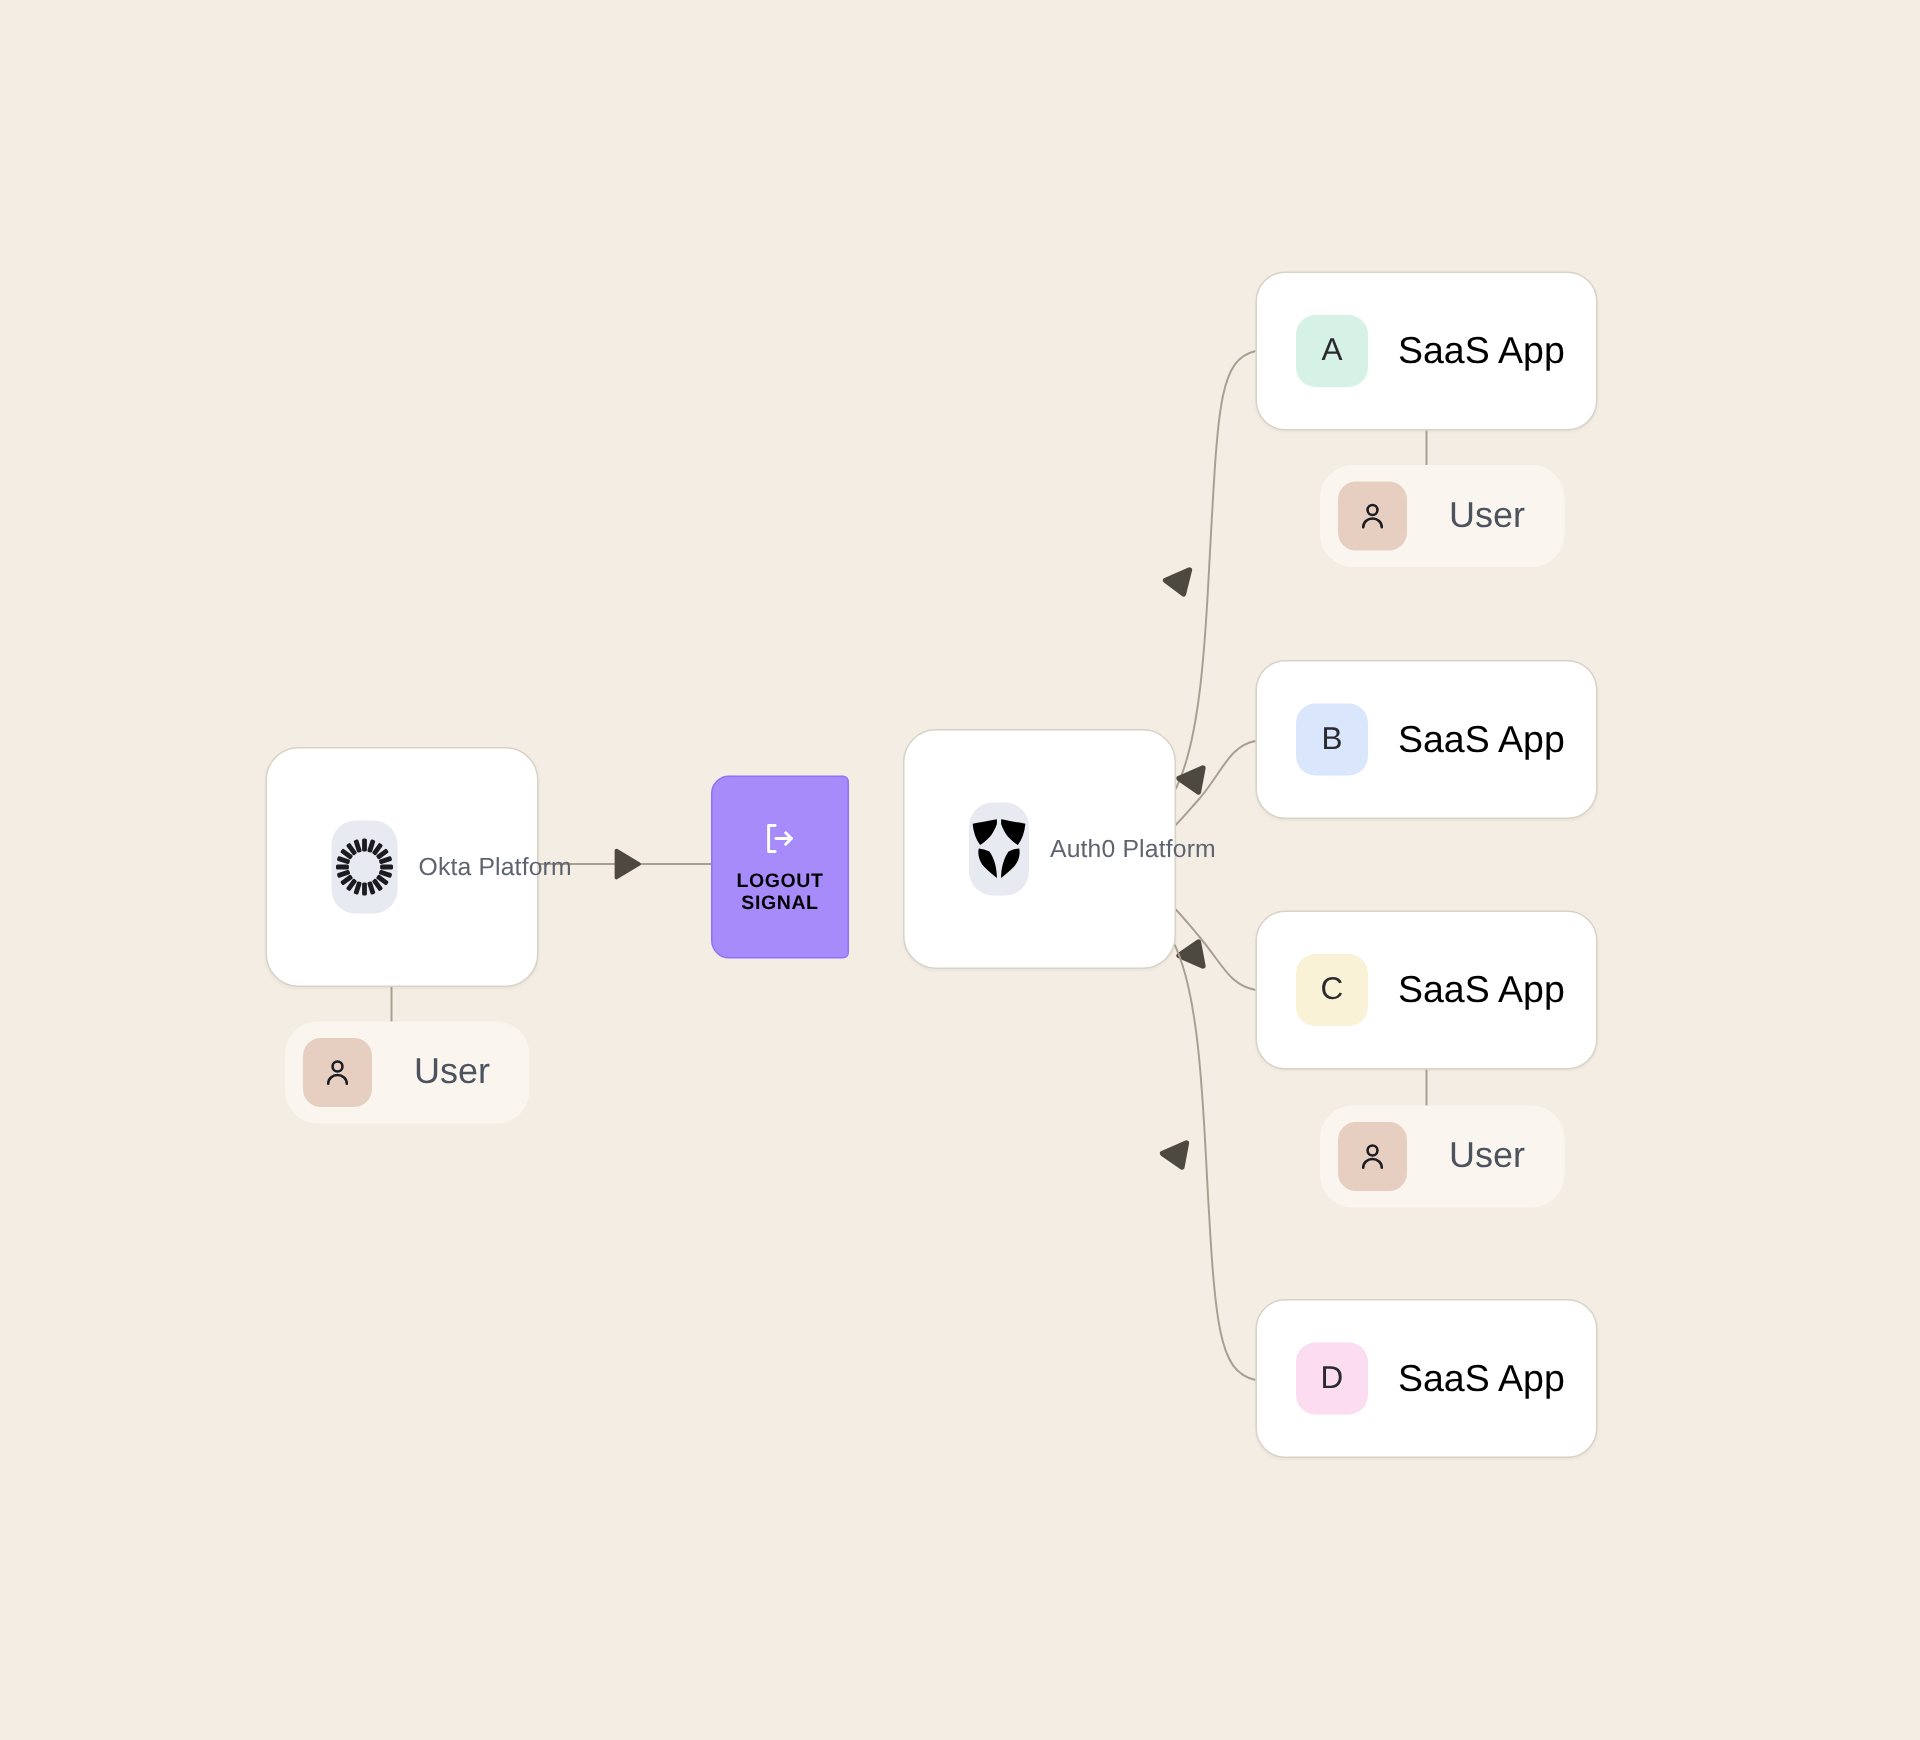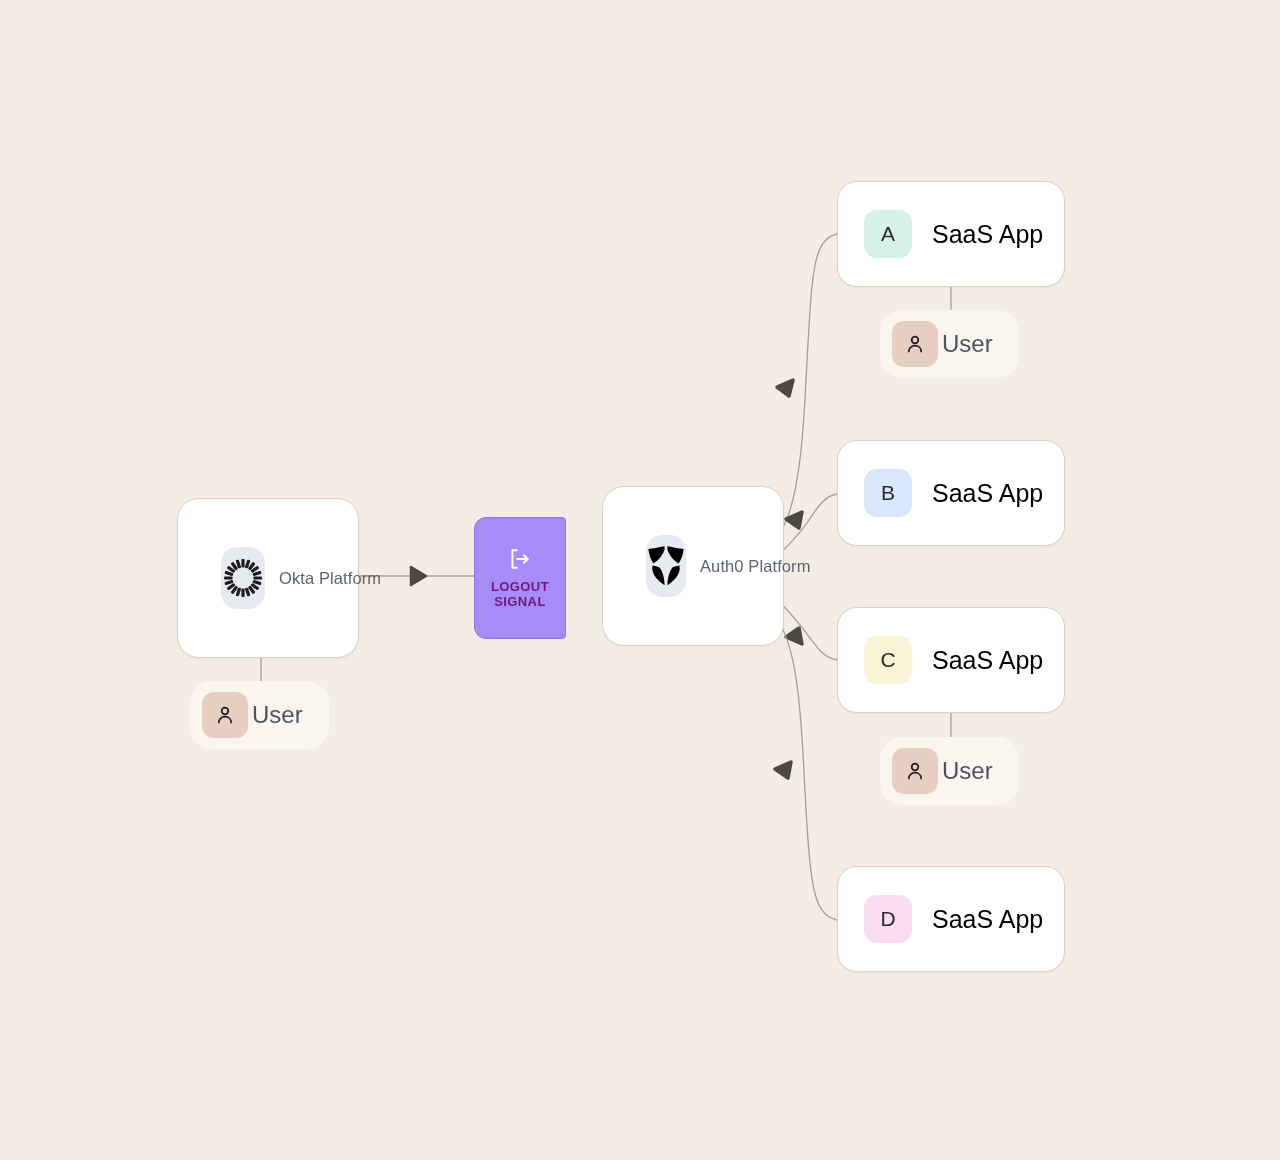--- a/index.html
+++ b/index.html
@@ -96,21 +96,21 @@
   .user-pill {
     position: absolute;
     box-sizing: border-box;
     height: 68px;
     border-radius: 22px;
     background: #faf6ef;
     display: flex;
     align-items: center;
     padding-left: 12px;
     padding-right: 26px;
-    gap: 4px;
+    gap: 28px;
   }
   .user-avatar {
     width: 46px;
     height: 46px;
     border-radius: 12px;
     background: #e6cfc0;
     display: flex;
     align-items: center;
     justify-content: center;
     flex: 0 0 auto;
@@ -132,21 +132,21 @@
     border-radius: 12px 4px 4px 12px;
     display: flex;
     flex-direction: column;
     align-items: center;
     justify-content: center;
     gap: 8px;
     z-index: 2;
   }
   .signal-icon { line-height: 0; }
   .signal-text {
-    color: #701a75;
+    color: #000000;
     font-size: 13px;
     font-weight: bold;
     line-height: 1.15;
     text-align: center;
     letter-spacing: 0.4px;
   }
 </style>
 </head>
 <body>
 

